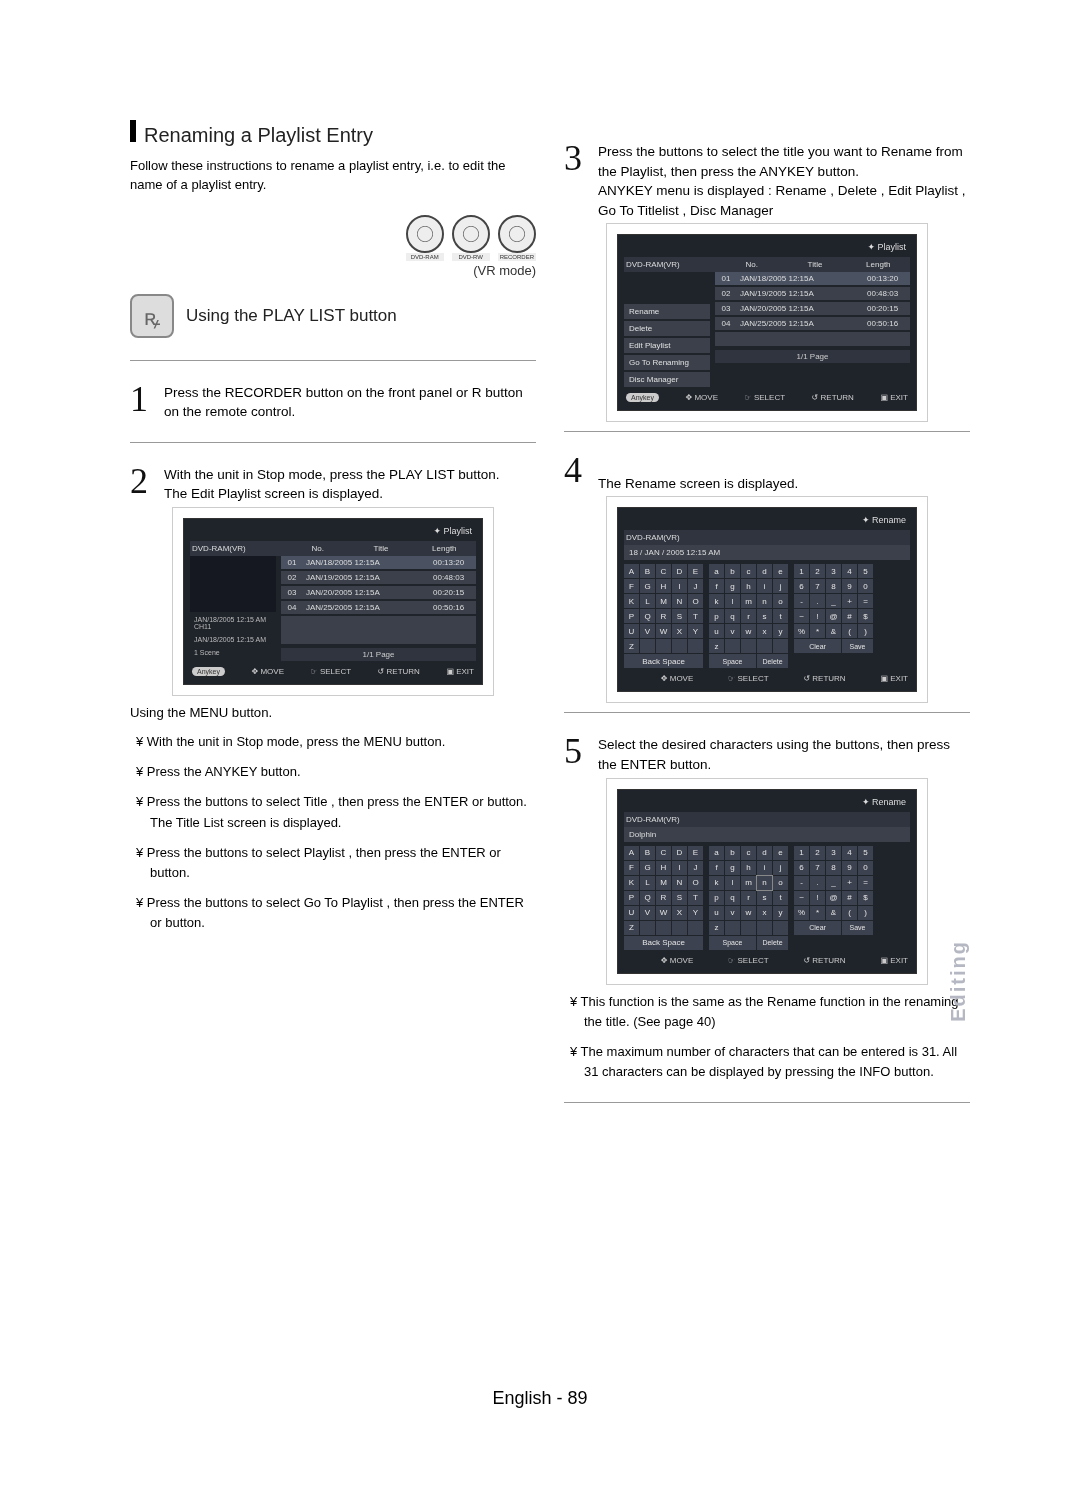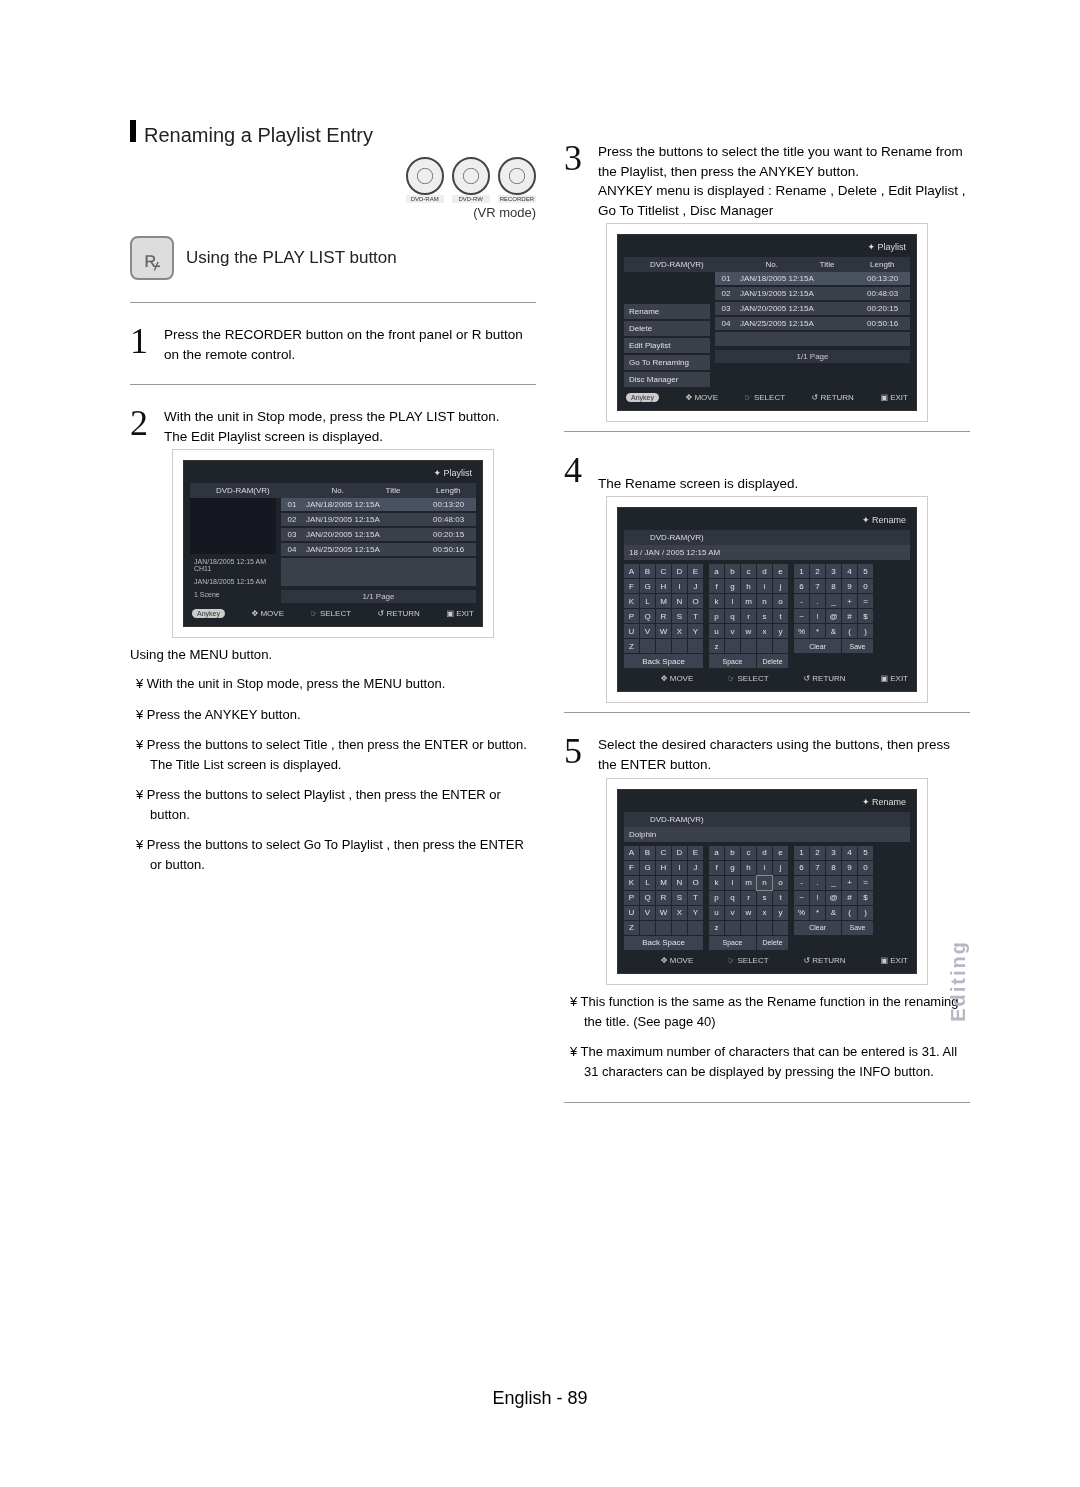--- a/index.html
+++ b/index.html
@@ -110,21 +110,21 @@
     border: 1px solid #333;
     padding: 6px 6px 8px 6px;
   }
   .osd-header {
     display: flex;
     background: #2f343f;
     font-size: 8px;
     color: #ddd;
   }
   .osd-header .drive {
-    flex: 0 0 92px; padding: 3px 2px; margin-left: 24px;
+    flex: 0 0 92px; padding: 3px 2px;
   }
   .osd-hdr-right {
     display: flex; flex: 1;
   }
   .osd-hdr-right span { flex:1; text-align:center; padding: 3px 0; }
   .osd-corner {
     text-align: right; color: #ddd; font-size: 9px; padding: 1px 4px 5px 4px;
   }
   .osd-main {
     display: flex;
@@ -251,20 +251,21 @@
 
 <div class="columns">
 
   <div class="col">
 
     <div class="heading-row">
       <div class="heading-bar"></div>
       <div class="heading-text">Renaming a Playlist Entry</div>
     </div>
 
+    <div class="intro">Follow these instructions to rename a playlist entry, i.e. to edit the name of a playlist entry.</div>
 
     <div class="disc-icons-row">
       <div>
         <div class="disc-icon"></div>
             <div class="disc-label">DVD-RAM</div>
       </div>
       <div>
         <div class="disc-icon"></div>
             <div class="disc-label">DVD-RW</div>
       </div>

